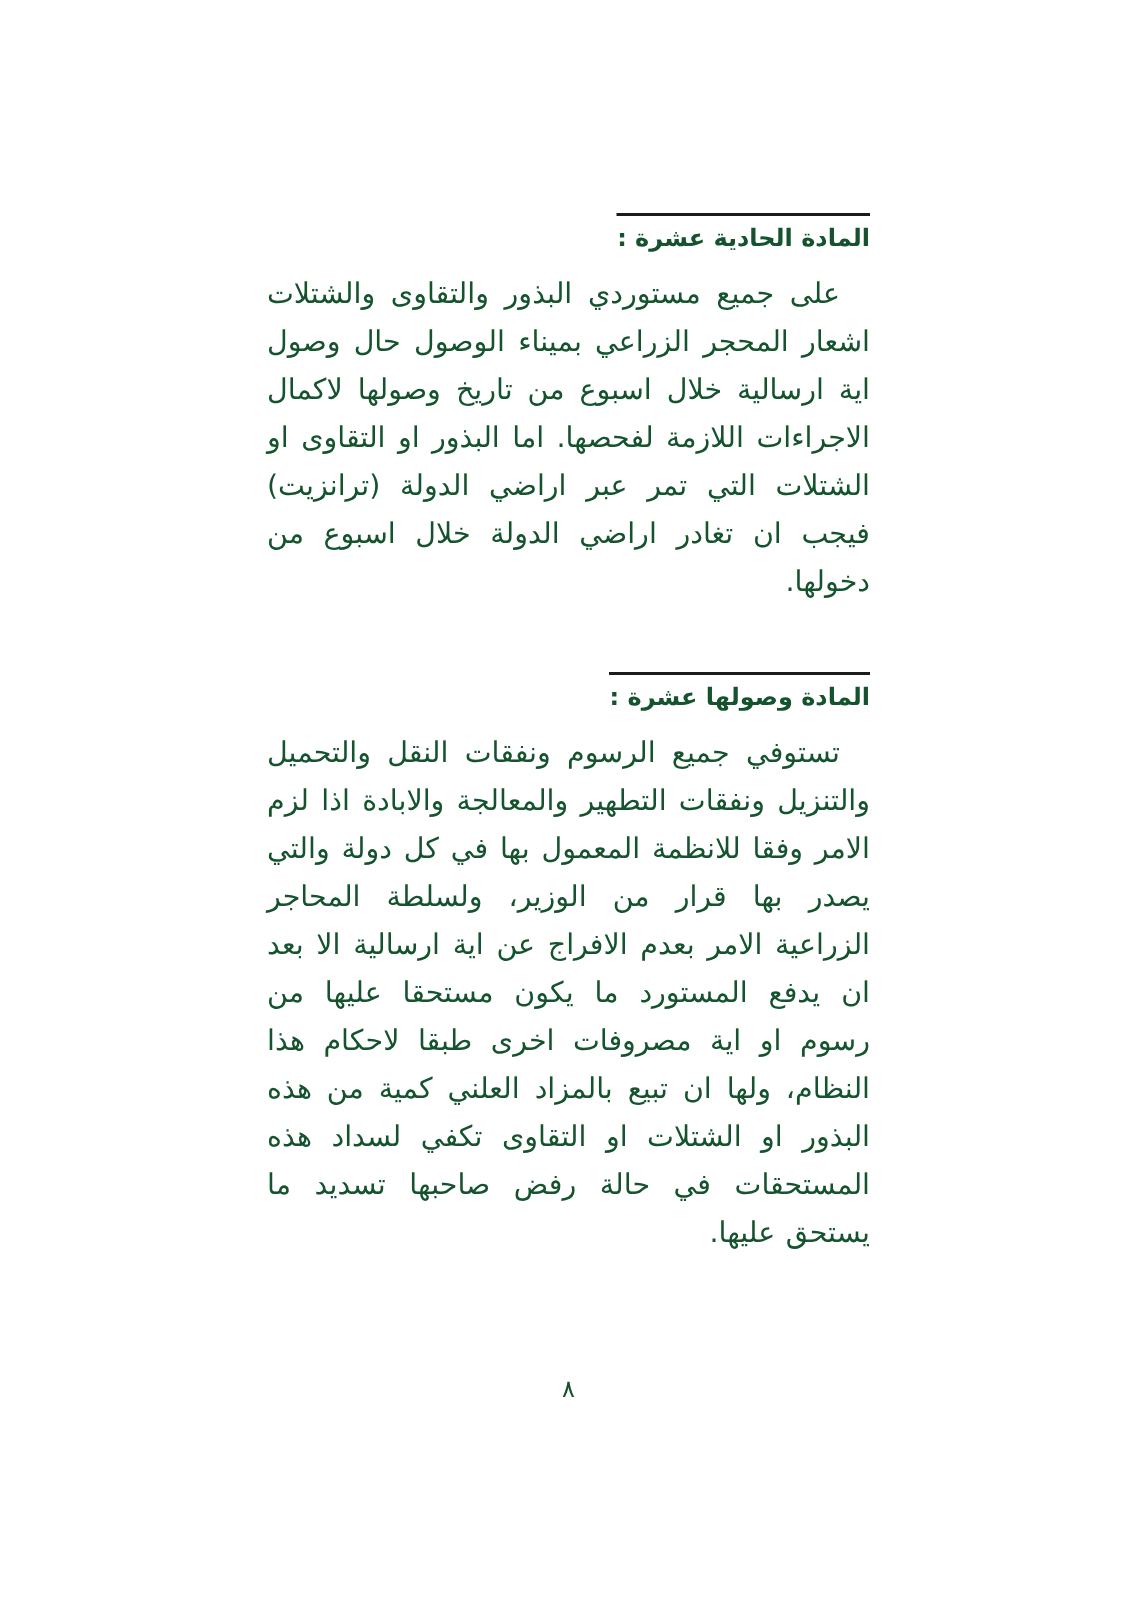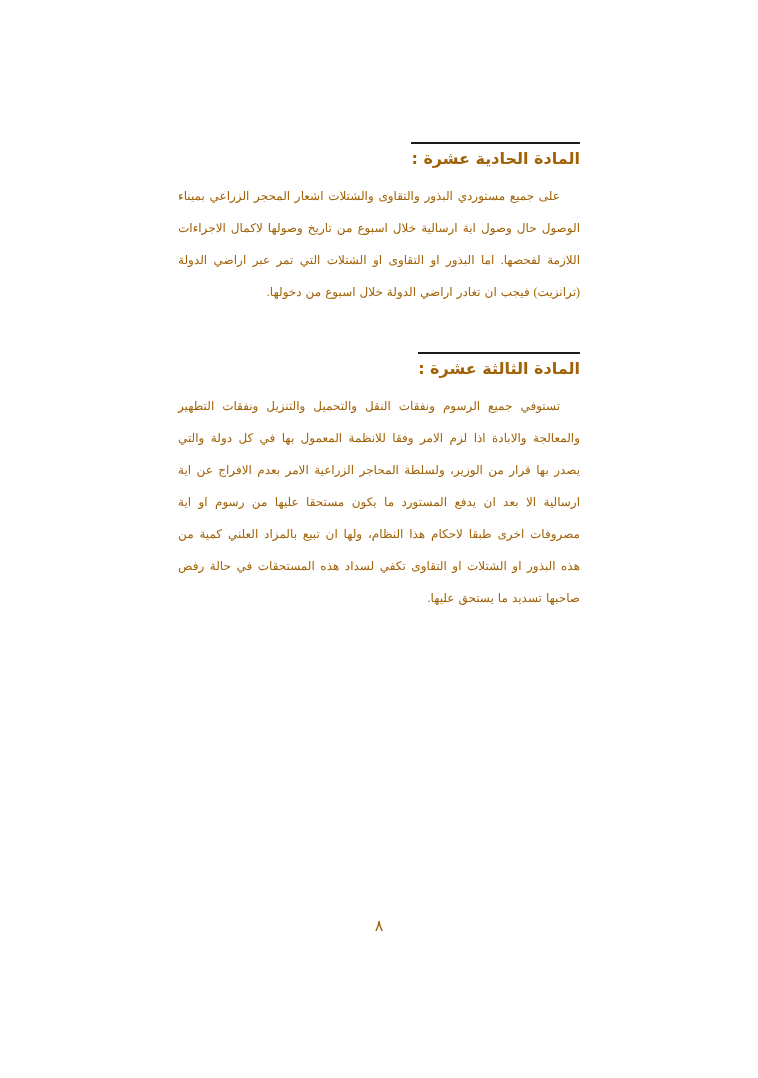--- a/index.html
+++ b/index.html
@@ -8,21 +8,21 @@
     background: #ffffff;
   }
   .page {
     position: relative;
     width: 758px;
     height: 1078px;
     background: #ffffff;
     overflow: hidden;
     direction: rtl;
     font-family: "DejaVu Sans", sans-serif;
-    color: #a16207;
+    color: #14532d;
   }
   .content {
     position: absolute;
     top: 142px;
     right: 178px;
     width: 402px;
   }
   .article {
     margin: 0 0 44px 0;
   }
@@ -30,26 +30,25 @@
     display: inline-block;
     margin: 0 0 12px 0;
     padding-top: 5px;
     font-size: 16px;
     font-weight: bold;
     border-top: 2px solid #1c1c1c;
     letter-spacing: 0.2px;
   }
   .article-body {
     margin: 0;
-    font-size: 12px;
+    font-size: 19px;
     line-height: 32px;
     text-align: justify;
     text-indent: 20px;
     word-spacing: 1px;
-    font-family: Liberation Serif, serif;
   }
   .page-number {
     position: absolute;
     top: 916px;
     left: 0;
     right: 0;
     text-align: center;
     font-size: 16px;
   }
 </style>
@@ -61,20 +60,20 @@
 
     <section class="article">
       <h2 class="article-heading">المادة الحادية عشرة :</h2>
       <p class="article-body">على جميع مستوردي البذور والتقاوى والشتلات اشعار المحجر الزراعي بميناء الوصول حال وصول اية ارسالية خلال اسبوع من تاريخ وصولها لاكمال الاجراءات اللازمة لفحصها. اما البذور او التقاوى او الشتلات التي تمر عبر اراضي الدولة (ترانزيت) فيجب ان تغادر اراضي الدولة خلال اسبوع من دخولها.</p>
     </section>
 
     <section class="article">
     </section>
 
     <section class="article">
-      <h2 class="article-heading">المادة الثالثة عشرة :</h2>
+      <h2 class="article-heading">المادة وصولها عشرة :</h2>
       <p class="article-body">تستوفي جميع الرسوم ونفقات النقل والتحميل والتنزيل ونفقات التطهير والمعالجة والابادة اذا لزم الامر وفقا للانظمة المعمول بها في كل دولة والتي يصدر بها قرار من الوزير، ولسلطة المحاجر الزراعية الامر بعدم الافراج عن اية ارسالية الا بعد ان يدفع المستورد ما يكون مستحقا عليها من رسوم او اية مصروفات اخرى طبقا لاحكام هذا النظام، ولها ان تبيع بالمزاد العلني كمية من هذه البذور او الشتلات او التقاوى تكفي لسداد هذه المستحقات في حالة رفض صاحبها تسديد ما يستحق عليها.</p>
     </section>
 
   </div>
 
   <div class="page-number">٨</div>
 </div>
 
 </body></html>

